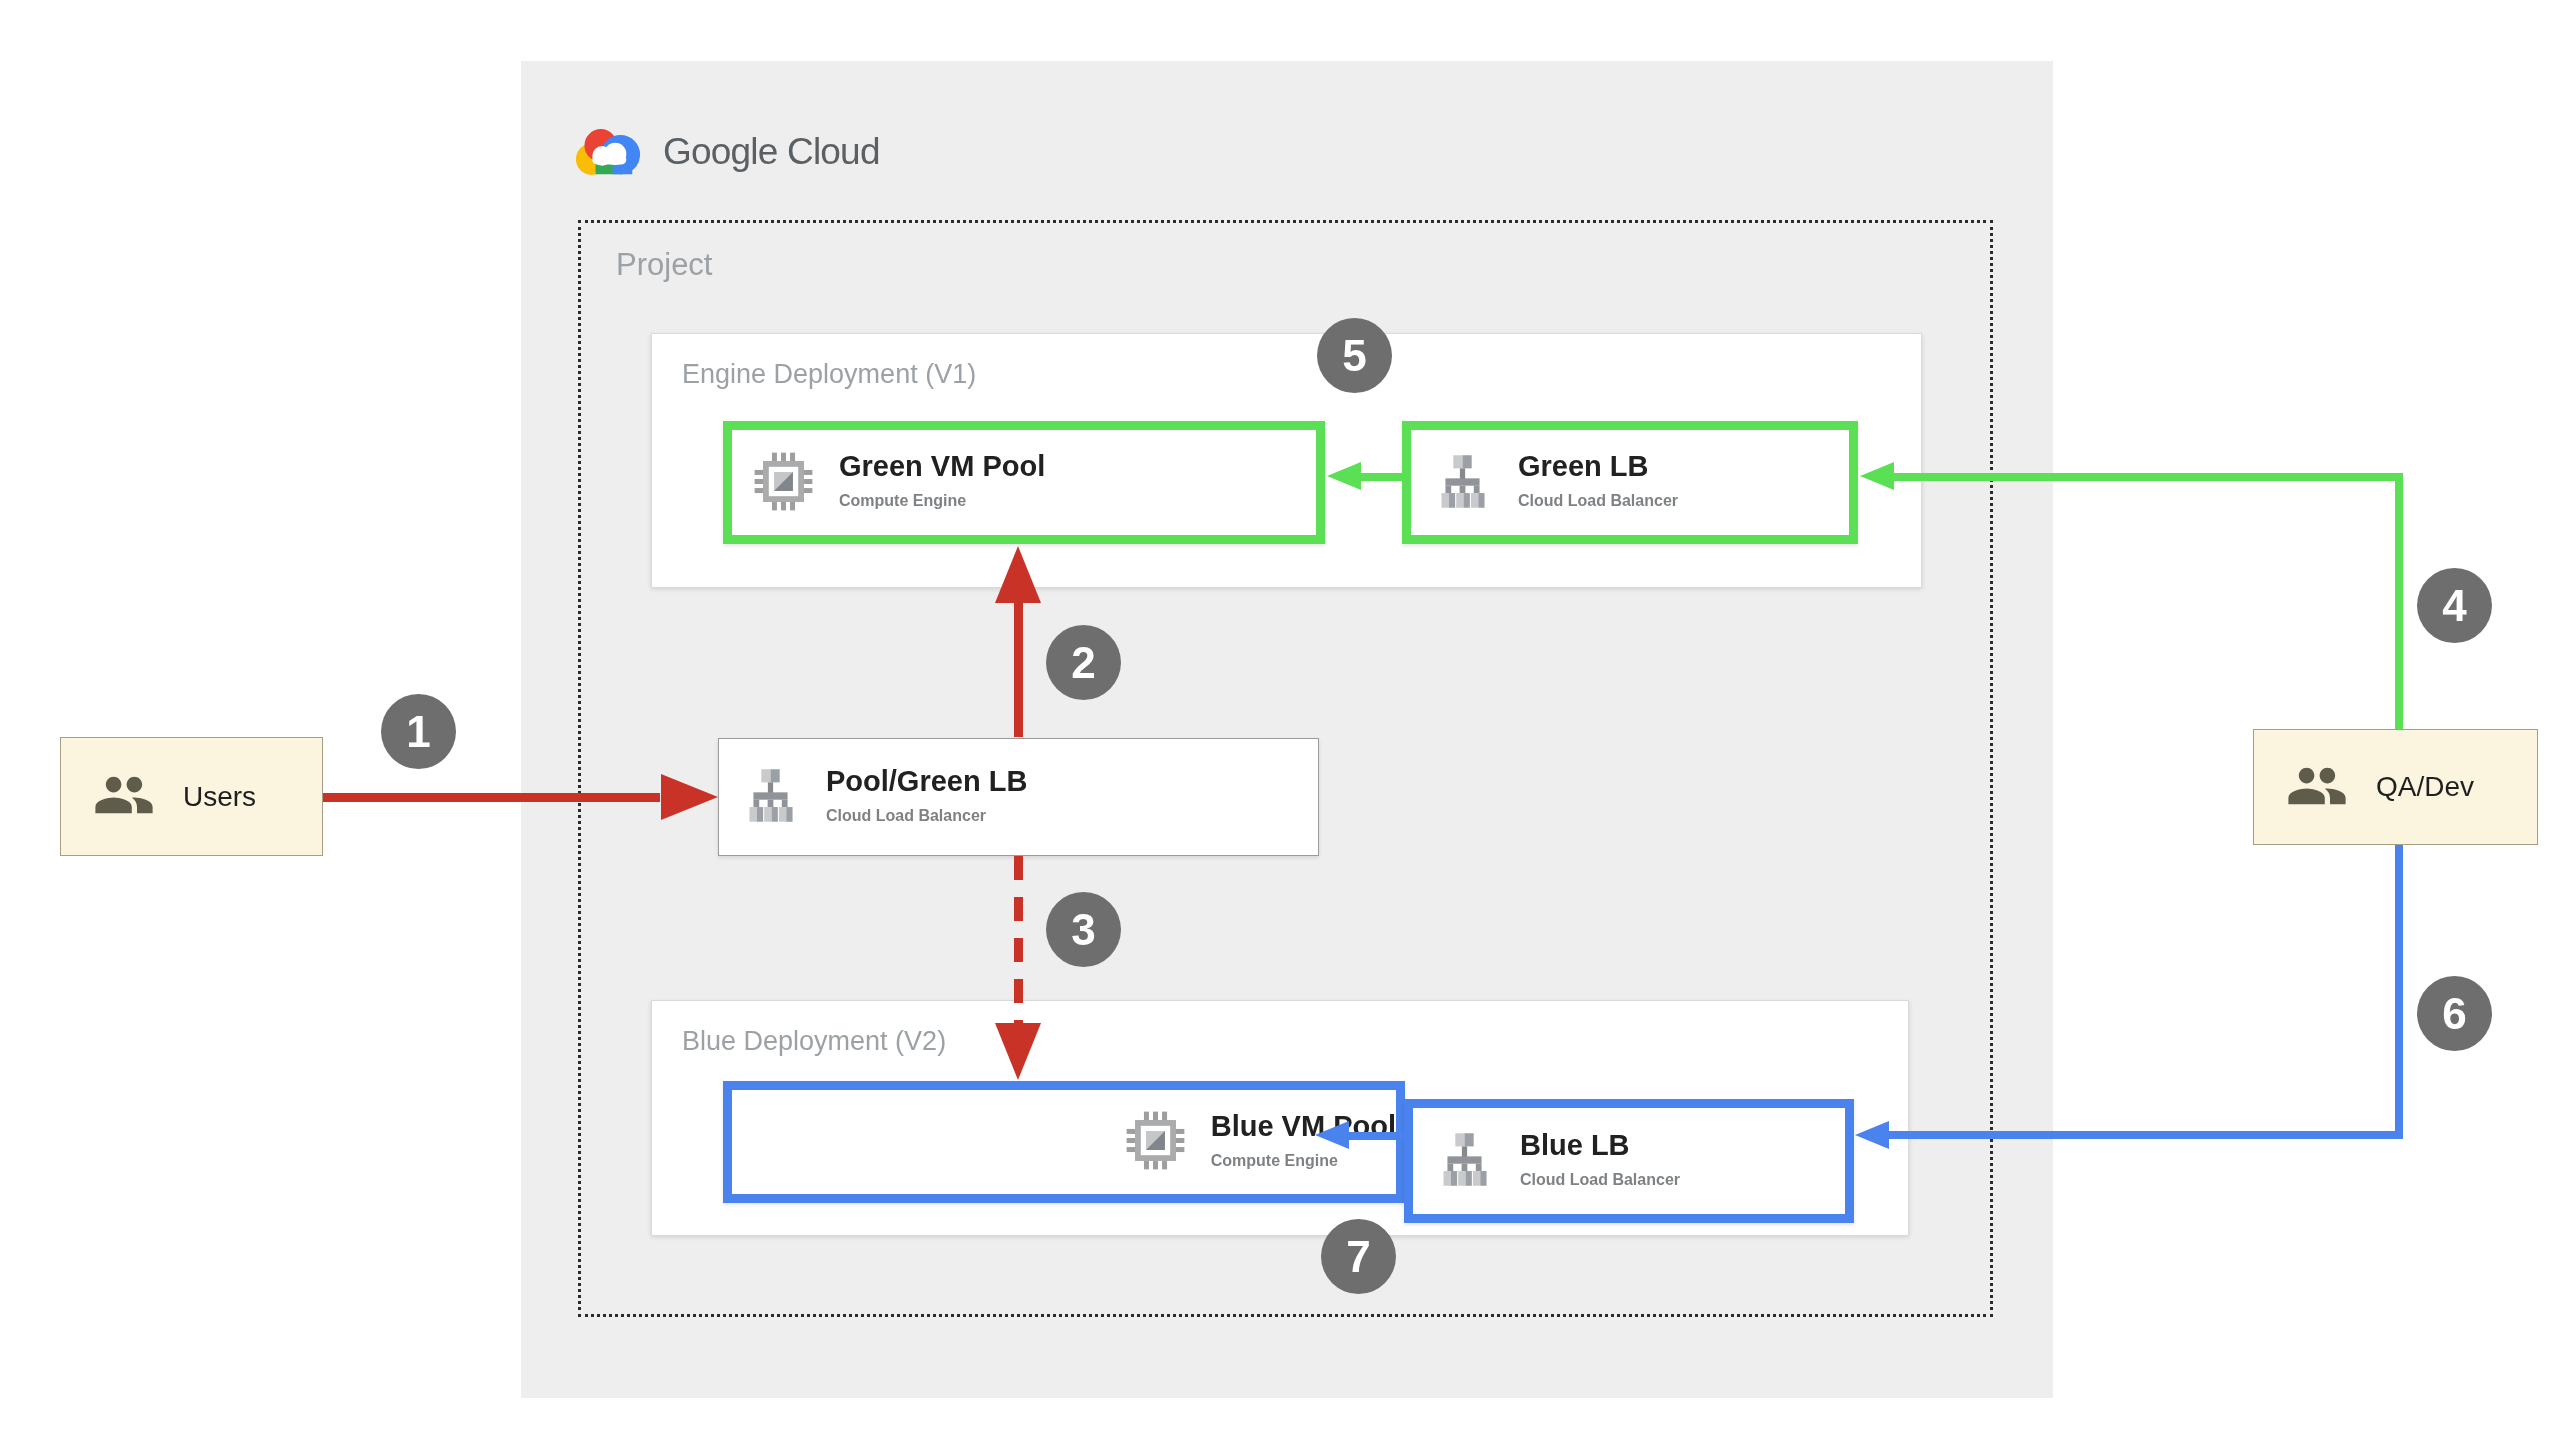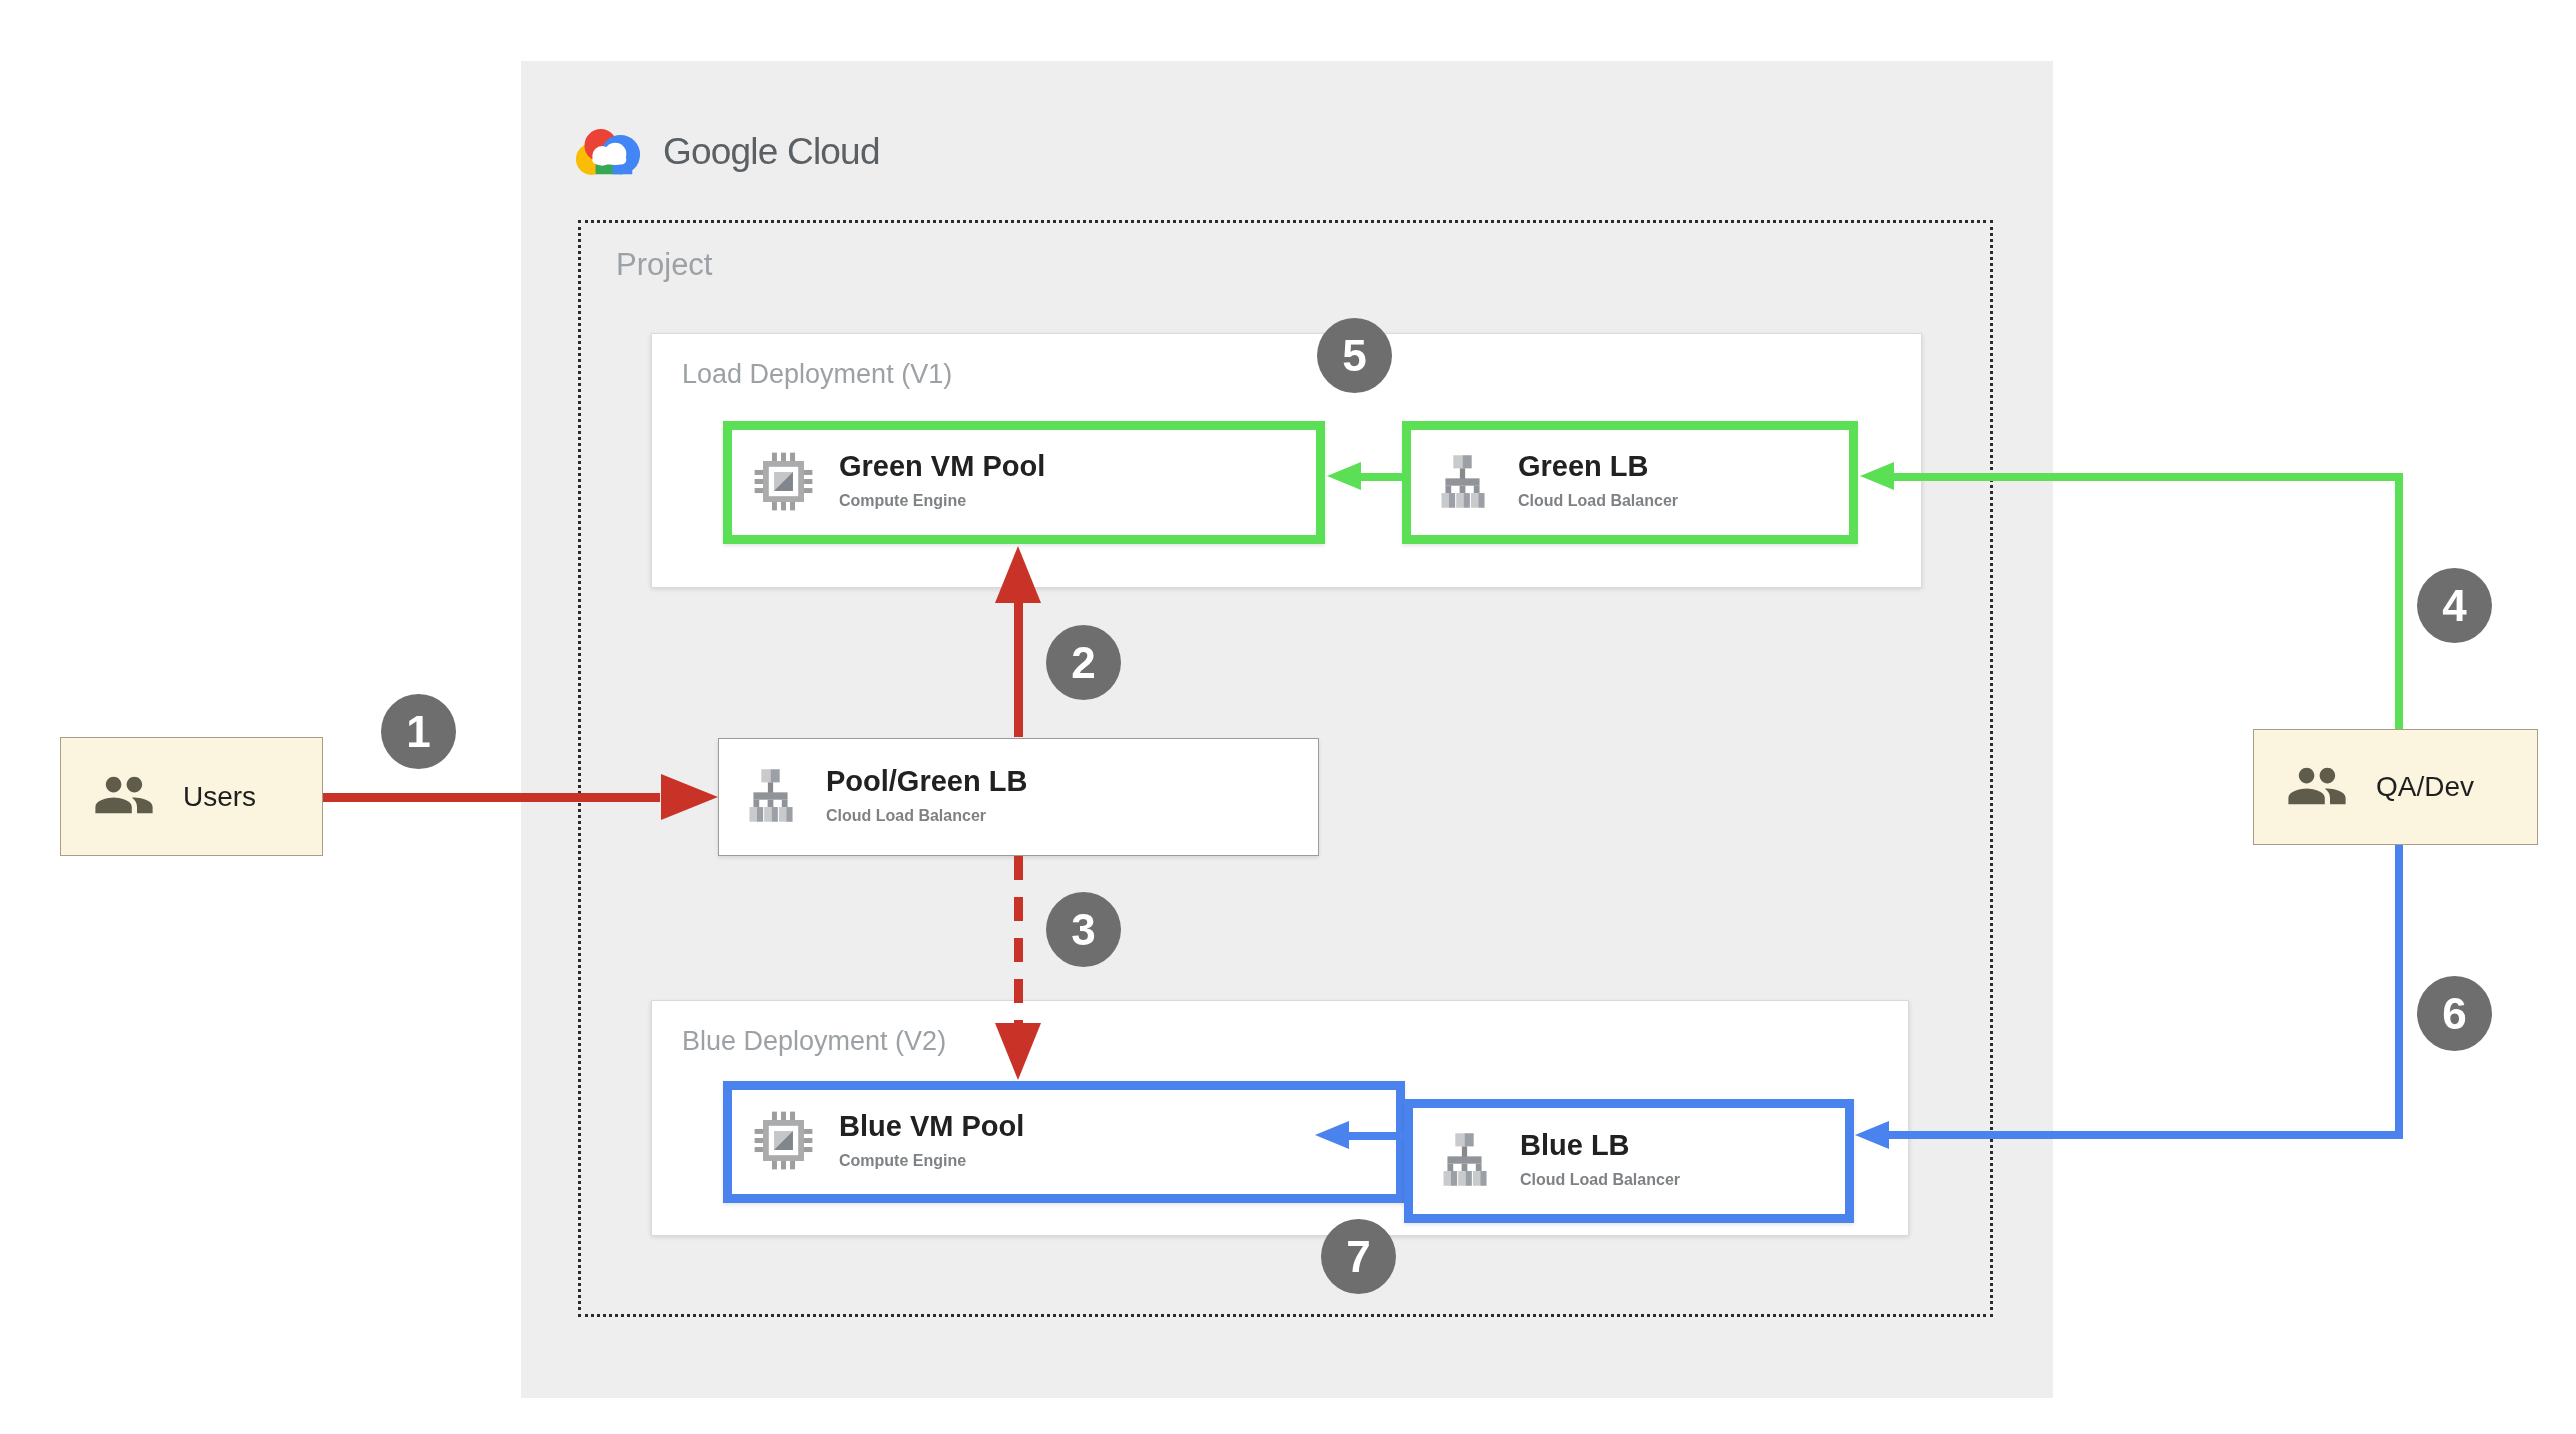--- a/index.html
+++ b/index.html
@@ -33,21 +33,21 @@
   .node .icon{flex:0 0 auto;margin-left:20.4px;}
   .node .txt{margin-left:23.6px;display:flex;flex-direction:column;}
   .node .t1{font-size:29px;color:var(--c-title-dark);line-height:36px;}
   .node .t2{font-size:16px;color:var(--c-subtitle-gray);line-height:33px;}
   .node-green{border:9.4px solid var(--c-green);}
   .node-blue{border:9.4px solid var(--c-blue);}
   .node-plain{border:1.6px solid var(--c-box-border-gray);}
   #node-green-vm{left:723px;top:421px;width:602px;height:123px;}
   #node-green-lb{left:1402px;top:421px;width:456px;height:123px;}
   #node-bg-lb{left:718px;top:738px;width:601px;height:118px;}
-  #node-blue-vm{left:723px;top:1081px;width:682px;height:122px;}
+  #node-blue-vm{left:723px;top:1081px;width:682px;height:122px;justify-content:flex-end;}
   #node-blue-lb{left:1404px;top:1081px;width:450px;height:124px;margin-top:18px;}
 
   .actor{position:absolute;background:var(--c-cream);border:1.6px solid var(--c-cream-border);display:flex;align-items:center;}
   .actor .icon{flex:0 0 auto;margin-left:31px;}
   .actor .lbl{margin-left:27px;font-size:28px;color:#1F1F1F;}
   #actor-users{left:60px;top:737px;width:263px;height:119px;}
   #actor-qadev{left:2253px;top:729px;width:285px;height:116px;}
 
   .shaft{position:absolute;}
   .red-h{background:var(--c-red);height:8.6px;}
@@ -79,21 +79,21 @@
       <rect x="31" y="49" width="52" height="14" rx="7" fill="#fff"></rect>
     </svg>
     <div class="logo-text">Google Cloud</div>
   </div>
 
   <div class="project">
     <div class="project-label">Project</div>
   </div>
 
   <div class="group" id="group-green">
-    <div class="group-label">Load Deployment (V1)</div>
+    <div class="group-label">Engine Deployment (V1)</div>
   </div>
   <div class="group" id="group-blue">
     <div class="group-label">Blue Deployment (V2)</div>
   </div>
 
   <div class="node node-green" id="node-green-vm">
     <span class="icon">
       <svg width="63" height="63" viewBox="0 0 24 24">
         <g fill="#9E9E9E">
           <rect x="7.6" y="1" width="1.9" height="3.4"></rect>

